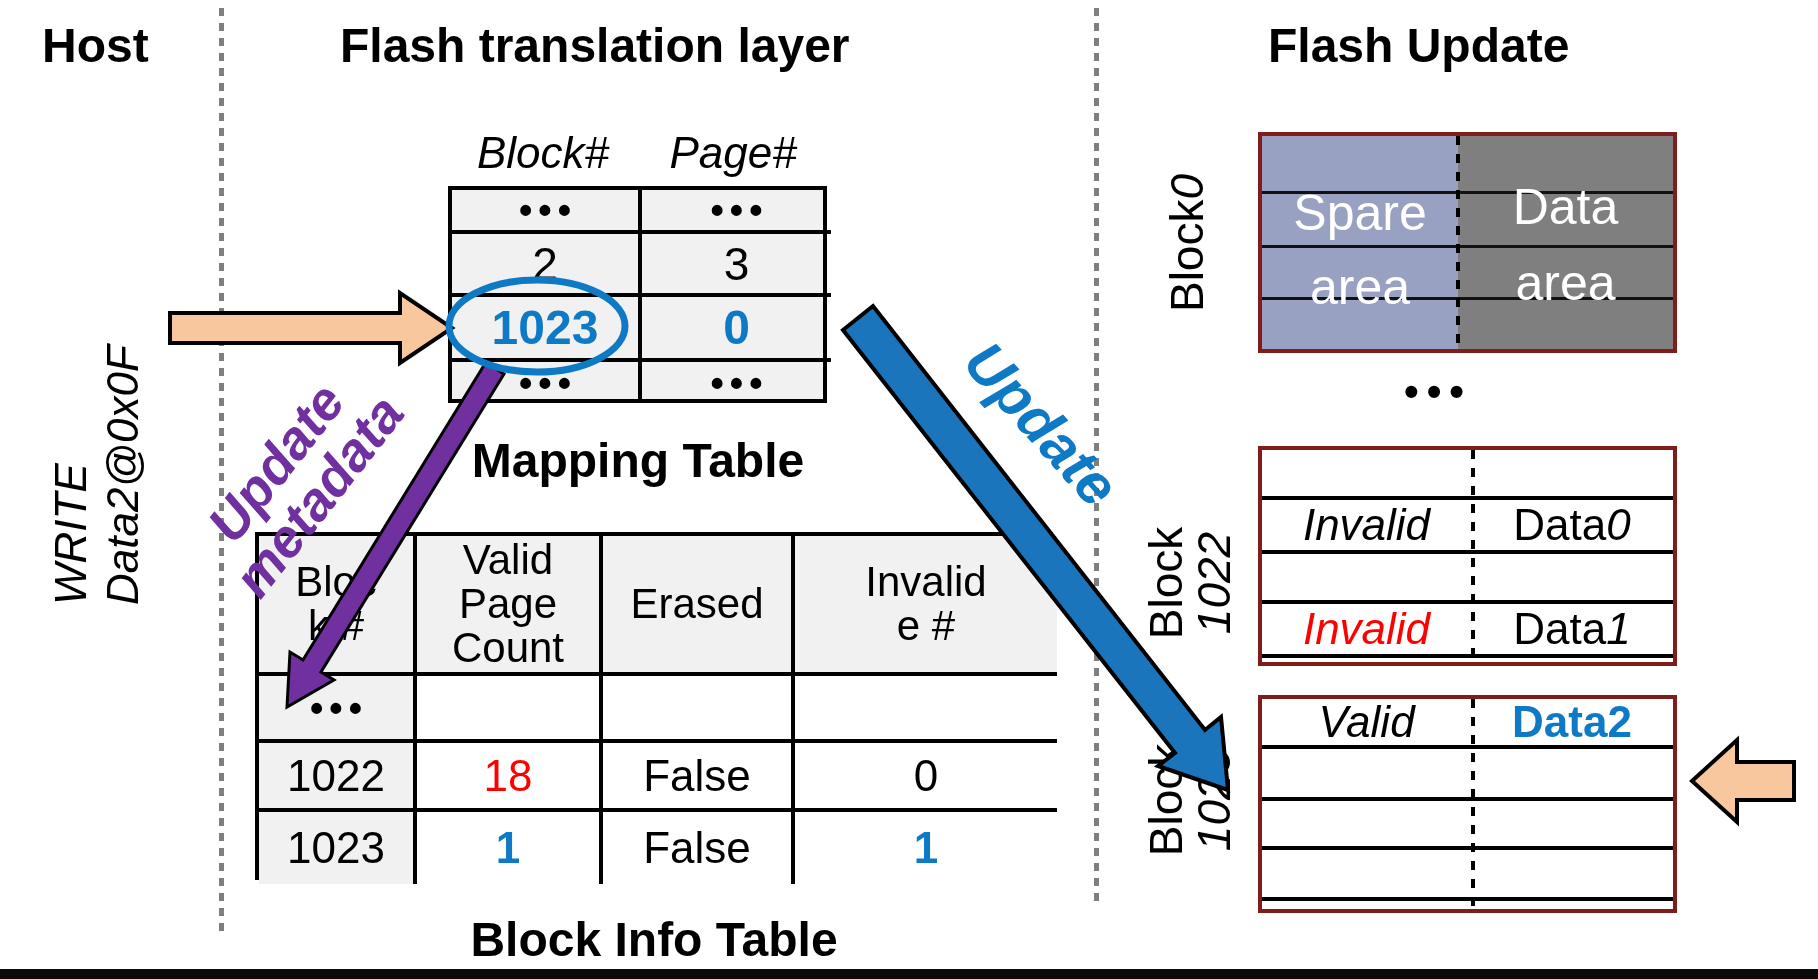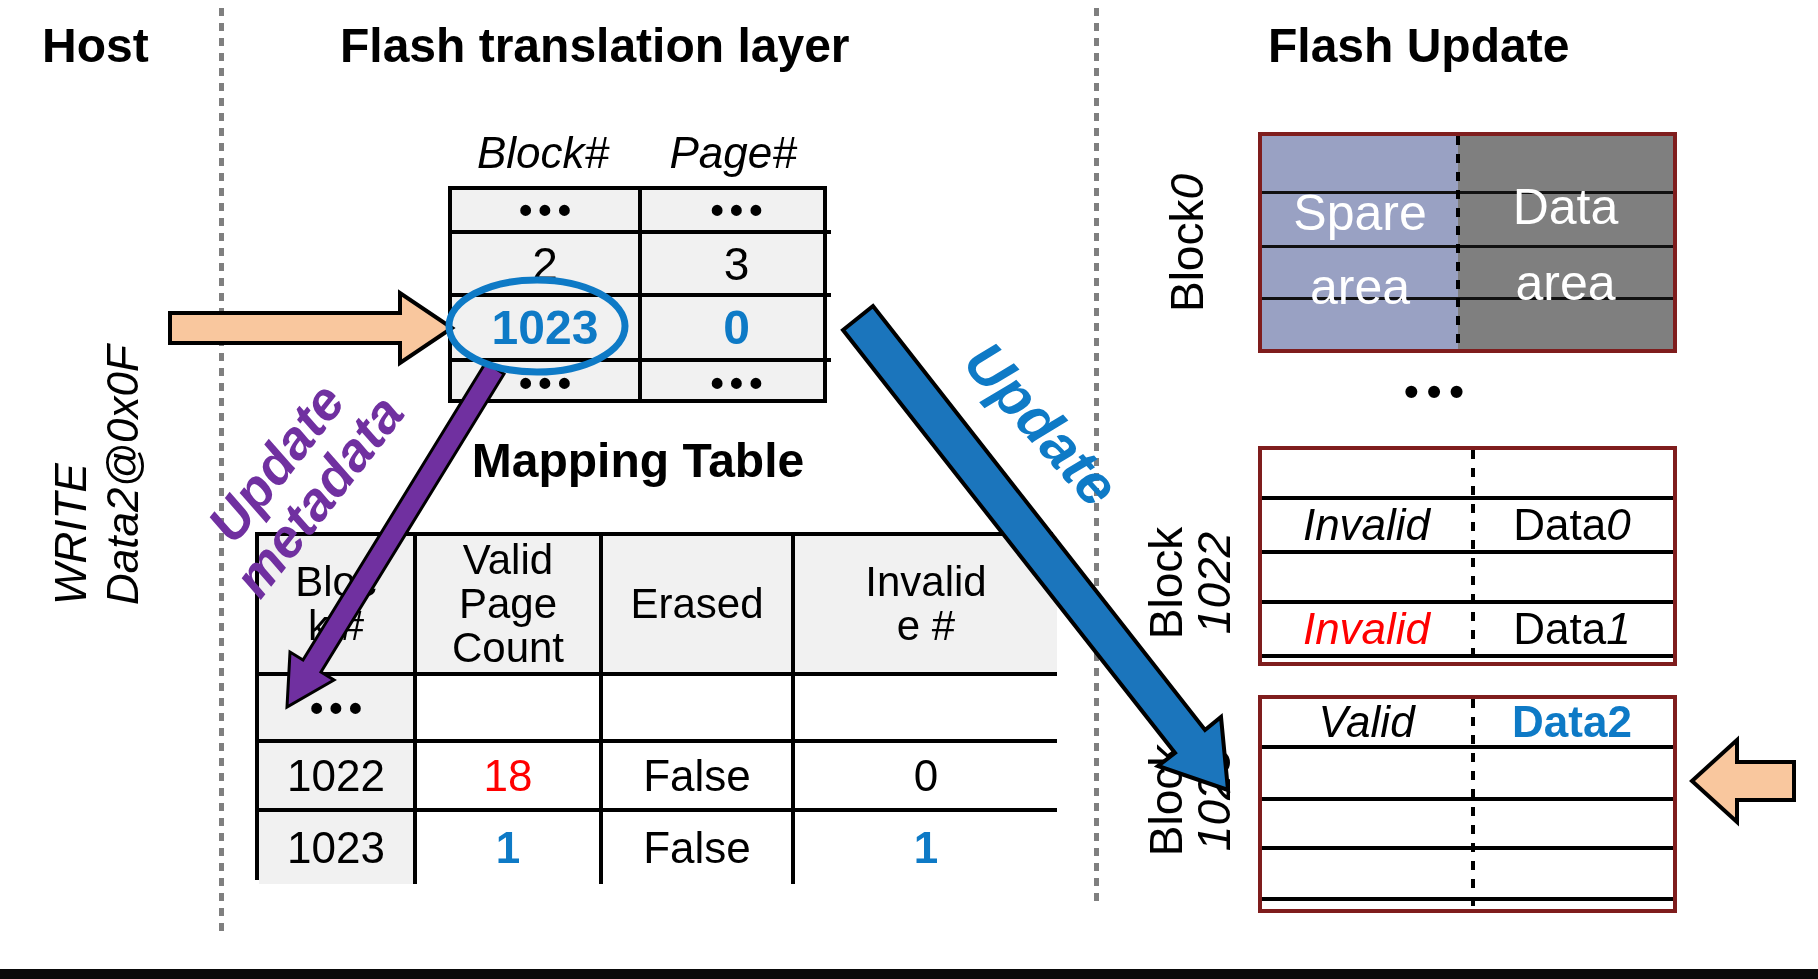--- a/index.html
+++ b/index.html
@@ -102,20 +102,21 @@
     <div class="c br bb shade bval">1022</div>
     <div class="c br bb bval red">18</div>
     <div class="c br bb bval">False</div>
     <div class="c bb bval">0</div>
 
     <div class="c br shade bval">1023</div>
     <div class="c br bval blue">1</div>
     <div class="c br bval">False</div>
     <div class="c bval blue">1</div>
   </div>
+  <div class="abs tbl-label" style="left:255px;top:912px;width:798px;">Block Info Table</div>
 
   <div class="abs annot" style="left:137px;top:425px;width:320px;font-size:54px;line-height:54px;color:var(--purple);
        text-align:center;transform:rotate(-52deg);">
     <span style="display:block">Update</span>
     <span style="display:block">metadata</span>
   </div>
 
   <div class="abs annot" style="left:912px;top:390px;width:260px;font-size:58px;color:var(--accent-blue);
        text-align:center;transform:rotate(48deg);">Update</div>
 

